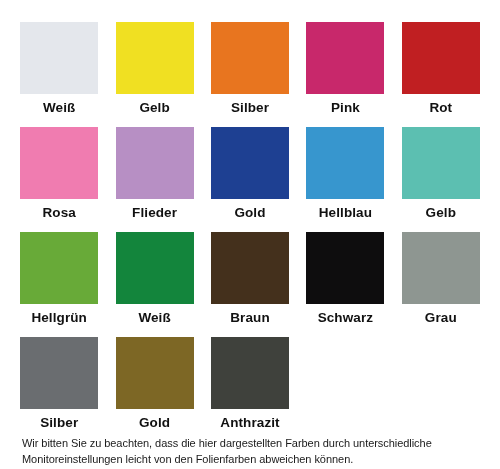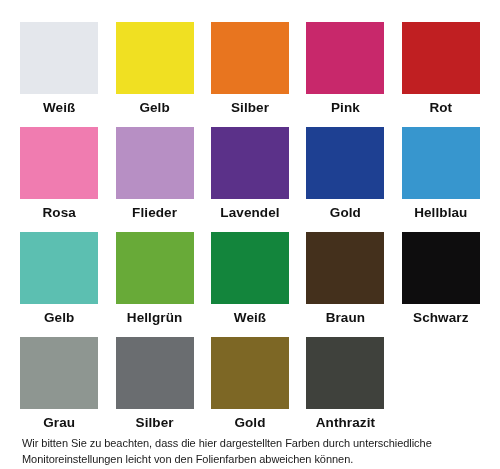--- a/index.html
+++ b/index.html
@@ -91,24 +91,20 @@
       </div>
       <div class="swatch-cell">
         <div class="swatch-chip" style="background: rgb(240, 124, 176);"></div>
         <div class="swatch-label">Rosa</div>
       </div>
       <div class="swatch-cell">
         <div class="swatch-chip" style="background: rgb(183, 143, 196);"></div>
         <div class="swatch-label">Flieder</div>
       </div>
       <div class="swatch-cell">
-        <div class="swatch-chip" style="background: rgb(91, 49, 137);"></div>
-        <div class="swatch-label">Lavendel</div>
-      </div>
-      <div class="swatch-cell">
         <div class="swatch-chip" style="background: rgb(30, 64, 146);"></div>
         <div class="swatch-label">Gold</div>
       </div>
       <div class="swatch-cell">
         <div class="swatch-chip" style="background: rgb(55, 150, 206);"></div>
         <div class="swatch-label">Hellblau</div>
       </div>
       <div class="swatch-cell">
         <div class="swatch-chip" style="background: rgb(92, 191, 177);"></div>
         <div class="swatch-label">Gelb</div>

